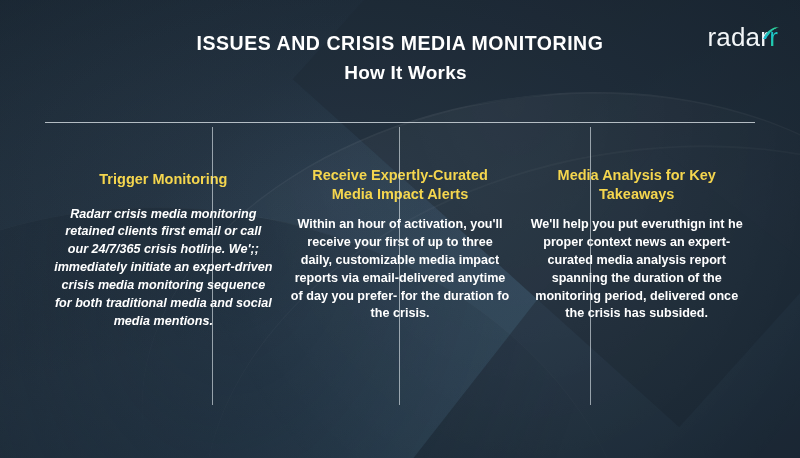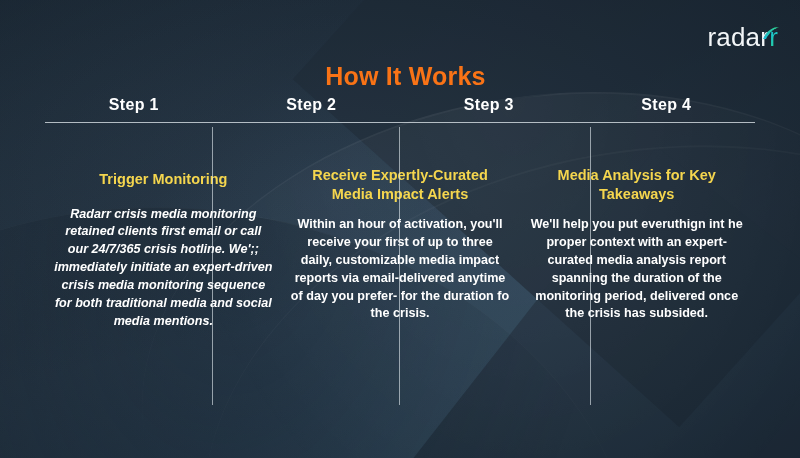--- a/index.html
+++ b/index.html
@@ -88,22 +88,22 @@
   .logo-mark { position:absolute; right:-2px; top:-6px; }
 
   
   .title {
     position:absolute; left:0; right:0; top:32px;
     text-align:center; color:#ffffff;
     font-size:19.5px; font-weight:bold; letter-spacing:.55px;
   }
   .subtitle {
     position:absolute; left:11px; right:0; top:62px;
-    text-align:center; color:#f97316;
-    font-size:25px; font-weight:bold; letter-spacing:.2px;
+    text-align:center; color:#ffffff;
+    font-size:19px; font-weight:bold; letter-spacing:.2px;
   }
 
   
   .steps-row { position:absolute; left:45px; top:96px; width:710px; display:flex; }
   .step-label {
     flex:1; text-align:center; color:#ffffff;
     font-size:16px; font-weight:bold; letter-spacing:.3px;
   }
   .hrule {
     position:absolute; left:45px; top:122px; width:710px; height:1px;
@@ -165,43 +165,38 @@
           <circle cx="12.5" cy="2.6" r=".7" fill="#1d3242"></circle>
           <circle cx="14.6" cy="3.4" r=".7" fill="#1d3242"></circle>
           <circle cx="10.6" cy="4.2" r=".7" fill="#1d3242"></circle>
           <circle cx="12.7" cy="5.1" r=".7" fill="#1d3242"></circle>
           <circle cx="8.8" cy="6.0" r=".7" fill="#1d3242"></circle>
         </svg>
       </span>
     </span>
   </div>
 
+  <div class="title">ISSUES AND CRISIS MEDIA MONITORING</div>
   <div class="subtitle">How It Works</div>
 
-  <div class="steps-row">
-    <div class="step-label">Step 1</div>
-    <div class="step-label">Step 2</div>
-    <div class="step-label">Step 3</div>
-    <div class="step-label">Step 4</div>
-  </div>
 
   <div class="hrule"></div>
 
   <div class="cols">
     <div class="col c1">
       <div class="col-head">Trigger Monitoring</div>
       <div class="col-body">Radarr crisis media monitoring retained clients first email or call our 24/7/365 crisis hotline. We';; immediately initiate an expert-driven crisis media monitoring sequence for both traditional media and social media mentions.</div>
     </div>
     <div class="col c3">
       <div class="col-head">Receive Expertly-Curated Media Impact Alerts</div>
       <div class="col-body">Within an hour of activation, you'll receive your first of up to three daily, customizable media impact reports via email-delivered anytime of day you prefer- for the duration fo the crisis.</div>
     </div>
     <div class="col c4">
       <div class="col-head">Media Analysis for Key Takeaways</div>
-      <div class="col-body">We'll help you put everuthign int he proper context with an expert-curated media analysis report spanning the duration of the monitoring period, delivered once the crisis has subsided.</div>
+      <div class="col-body">We'll help you put everuthign int he proper context news an expert-curated media analysis report spanning the duration of the monitoring period, delivered once the crisis has subsided.</div>
     </div>
   </div>
 
   <div class="vdiv d1"></div>
   <div class="vdiv d2"></div>
   <div class="vdiv d3"></div>
 
 </div>
 
 </body></html>

